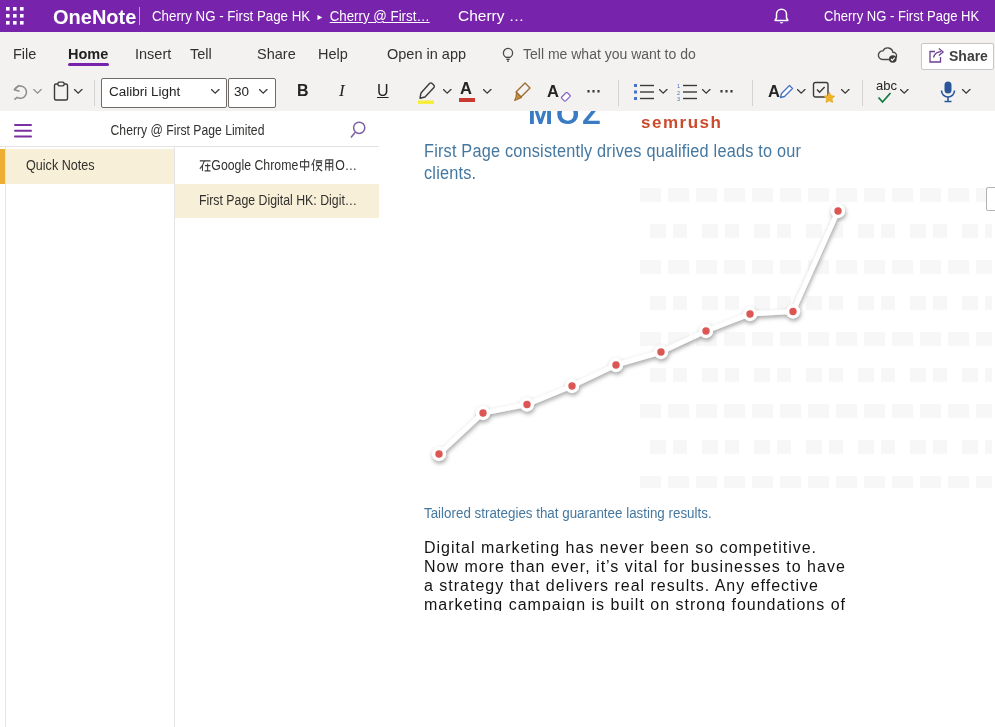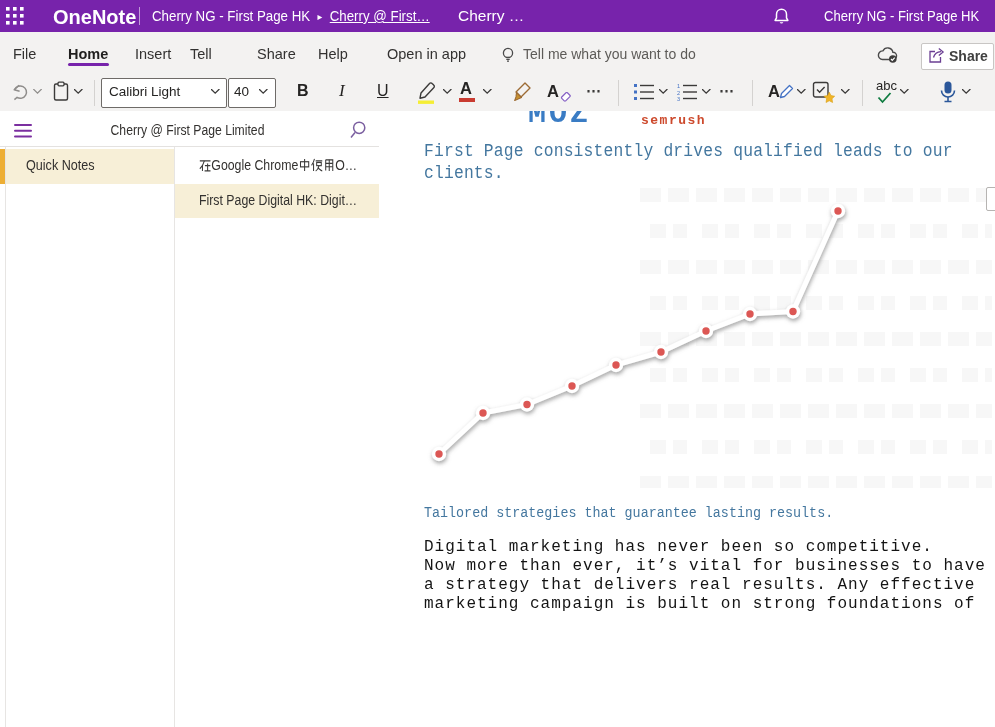--- a/index.html
+++ b/index.html
@@ -9,21 +9,21 @@
   
   #topbar{left:0;top:0;width:995px;height:32px;background:#7723ab;color:#fff;}
   #topbar .t14{font-size:14px;}
   
   #ribbon{left:0;top:32px;width:995px;height:79px;background:#f3f2f1;border-bottom:1px solid #e0dedc;}
   .tab{position:absolute;top:14px;white-space:nowrap;font-size:14.5px;color:#323130;}
   .sep{position:absolute;top:48px;height:26px;width:1px;background:#d4d2d0;}
   
   #sidebar{left:0;top:111px;width:379px;height:616px;background:#fff;padding-left:9px;}
   
-  #content{left:379px;top:111px;width:616px;height:500px;background:#fff;overflow:hidden;font-family:Liberation Mono, monospace;}
+  #content{left:379px;top:111px;width:616px;height:500px;background:#fff;overflow:hidden;}
 </style>
 </head>
 <body>
 <div id="app">
   <div id="topbar" class="abs">
 
     <svg class="abs" style="left:6px;top:7px" width="18" height="18" viewBox="0 0 18 18">
       <g fill="#ffffff">
         <rect x="0" y="0" width="3.6" height="3.6"></rect>
           <rect x="7" y="0" width="3.6" height="3.6"></rect>
@@ -100,21 +100,21 @@
       </svg>
     <div class="sep" style="left:94px;"></div>
 
     <div class="abs" style="left:101px;top:46px;width:124px;height:28px;background:#fff;border:1px solid #6e6b68;border-radius:2px;"></div>
     <div class="abs" style="left:109px;top:52px;font-size:13.5px;color:#252423;">Calibri Light</div>
     <svg class="abs" style="left:211px;top:57px" width="9" height="6">
         <use href="#chev"></use>
       </svg>
 
     <div class="abs" style="left:228px;top:46px;width:46px;height:28px;background:#fff;border:1px solid #6e6b68;border-radius:2px;"></div>
-    <div class="abs" style="left:234px;top:52px;font-size:13.5px;color:#252423;">40</div>
+    <div class="abs" style="left:234px;top:52px;font-size:13.5px;color:#252423;">30</div>
     <svg class="abs" style="left:259px;top:57px" width="9" height="6">
         <use href="#chev"></use>
       </svg>
     <div class="abs" style="left:297px;top:50px;font-size:16px;font-weight:700;color:#252423;">B</div>
     <div class="abs" style="left:339px;top:49px;font-size:17px;font-style:italic;font-family:'Liberation Serif',serif;color:#252423;">I</div>
     <div class="abs" style="left:377px;top:50px;font-size:16px;text-decoration:underline;color:#252423;">U</div>
 
     <svg class="abs" style="left:413px;top:48px" width="26" height="25" viewBox="0 0 26 25">
       <path d="M8 13 L16.5 3.5 a1.7 1.7 0 0 1 2.6 0 l1.6 1.6 a1.7 1.7 0 0 1 0 2.6 L12 17 l-5 1.2 z" fill="none" stroke="#3b3a39" stroke-width="1.4" stroke-linejoin="round"></path>
       <rect x="5" y="20.5" width="16" height="3.4" fill="#f5ee35"></rect>
@@ -266,21 +266,21 @@
             <path d="M3.2 9.4 H11.8"></path>
             <path d="M7.5 2 V13.9"></path>
           </g>
         </svg>O…</div>
     <div class="abs" style="left:175px;top:73px;width:204px;height:34px;background:#f7efd7;"></div>
     <div class="abs" style="left:199px;top:81px;font-size:14px;color:#33312f;white-space:nowrap;transform:scaleX(.88);transform-origin:0 50%;">First Page Digital HK: Digit…</div>
   </div>
   <div id="content" class="abs">
 
     <div class="abs" style="left:149px;top:-14px;font-size:30px;font-weight:800;letter-spacing:3px;color:#3a7cc4;">MOZ</div>
-    <div class="abs" style="left:262px;top:2px;font-size:13px;font-weight:800;letter-spacing:1.5px;color:#cd4a2d;">semrush</div>
+    <div class="abs" style="left:262px;top:2px;font-size:17px;font-weight:800;letter-spacing:1.5px;color:#cd4a2d;">semrush</div>
 
     <div class="abs" style="left:45px;top:30px;font-size:17.5px;line-height:21.5px;color:#44779f;letter-spacing:.2px;white-space:nowrap;transform:scaleX(.932);transform-origin:0 0;">First Page consistently drives qualified leads to our<br>clients.</div>
 
     <div class="abs" style="left:261px;top:77px;width:352px;height:300px;opacity:.38;
          background:repeating-linear-gradient(to right,#ececec 0 21px,transparent 21px 28px);
          -webkit-mask:repeating-linear-gradient(to bottom,#000 0 14px,transparent 14px 72px);"></div>
     <div class="abs" style="left:261px;top:113px;width:352px;height:264px;opacity:.38;
          background:repeating-linear-gradient(to right,transparent 0 10px,#ececec 10px 26px,transparent 26px 33px,#ececec 33px 47px,transparent 47px 52px);
          -webkit-mask:repeating-linear-gradient(to bottom,#000 0 14px,transparent 14px 72px);"></div>
 

